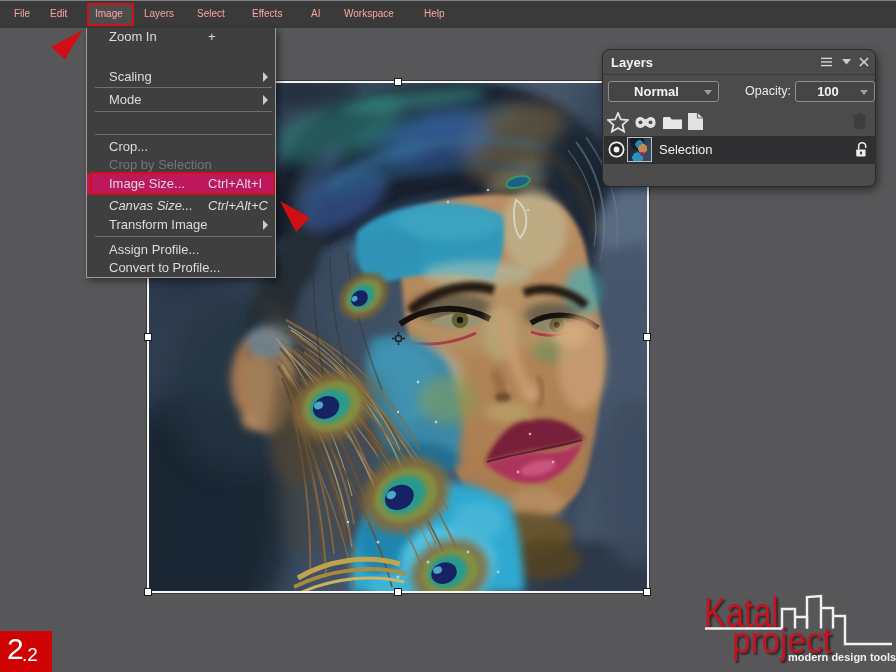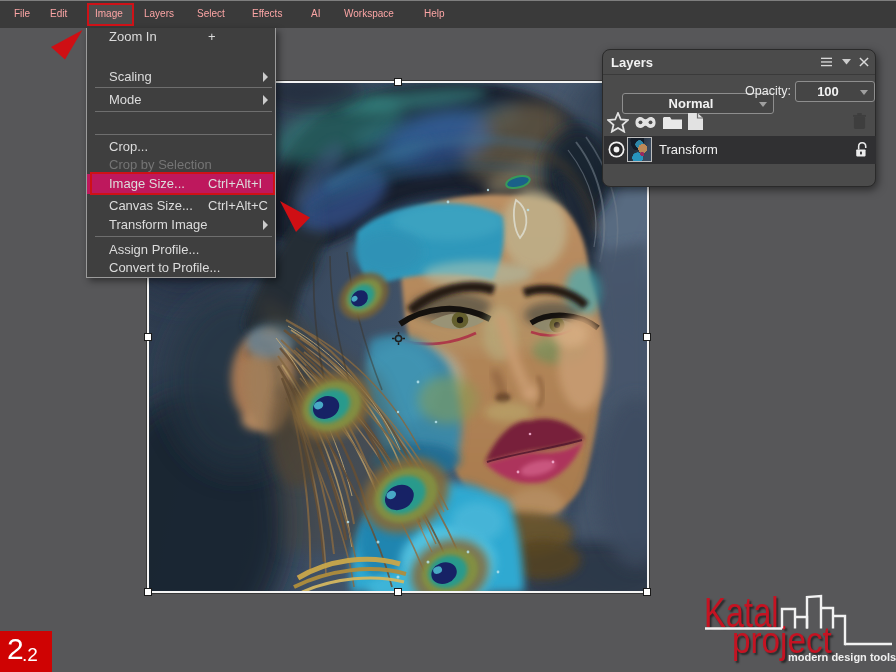--- a/index.html
+++ b/index.html
@@ -330,21 +330,21 @@
   <div class="ddrow" style="top:108.5px;">
       <span class="lab">Crop...</span>
     </div>
   <div class="ddrow" style="top:127px;color:#757575;">
       <span class="lab">Crop by Selection</span>
     </div>
   <div class="ddrow" style="top:145.5px;background:#be185d;">
       <span class="lab">Image Size...</span>
       <span class="sc">Ctrl+Alt+I</span>
     </div>
-  <div class="ddrow" style="top:168px;">
+  <div class="ddrow" style="top:168px;font-style:italic;">
       <span class="lab">Canvas Size...</span>
       <span class="sc">Ctrl+Alt+C</span>
     </div>
   <div class="ddrow" style="top:186.5px;padding-left:40px;">
       <span class="lab">Transform Image</span>
       <span class="arr"></span>
     </div>
   <div class="ddsep" style="top:207.5px;"></div>
   <div class="ddrow" style="top:211.5px;">
       <span class="lab">Assign Profile...</span>
@@ -373,21 +373,21 @@
     <rect y="0" width="14" height="1.7" fill="#d8d8d8"></rect>
       <rect y="4.6" width="14" height="1.7" fill="#d8d8d8"></rect>
       <rect y="9.2" width="14" height="1.7" fill="#d8d8d8"></rect>
   </svg>
   <svg class="abs" style="left:239px;top:9px;" width="9" height="5.5" viewBox="0 0 10 6">
     <path d="M0,0 L10,0 L5,6 Z" fill="#cccccc"></path>
   </svg>
   <svg class="abs" style="left:256px;top:7px;" width="10" height="10" viewBox="0 0 11 11">
     <path d="M1,1 L10,10 M10,1 L1,10" stroke="#d8d8d8" stroke-width="1.6"></path>
   </svg>
-  <div class="combo" style="left:19px;top:30.5px;width:152px;height:21px;line-height:19px;margin-top:12px;">Normal<span class="ca"></span></div>
+  <div class="combo" style="left:5px;top:30.5px;width:111px;height:21px;line-height:19px;">Normal<span class="ca"></span></div>
   <span class="abs" style="left:142px;top:34px;color:#ececec;font-size:12.5px;">Opacity:</span>
   <div class="combo" style="left:192px;top:30.5px;width:80px;height:21px;line-height:19px;">100<span class="ca"></span></div>
 
   <svg class="abs" style="left:4px;top:62px;" width="22" height="21" viewBox="0 0 22 21">
     <path d="M11,1 L13.8,7.5 L20.8,8.1 L15.5,12.7 L17.1,19.6 L11,16 L4.9,19.6 L6.5,12.7 L1.2,8.1 L8.2,7.5 Z" fill="none" stroke="#e2e2e2" stroke-width="1.8"></path>
   </svg>
   <svg class="abs" style="left:32px;top:66px;" width="21" height="13" viewBox="0 0 23 13">
     <path d="M5.7,0.5 C8.5,0.5 10,3 11.5,3 C13,3 14.5,0.5 17.3,0.5 C20.5,0.5 22.5,3 22.5,6.5 C22.5,10 20.5,12.5 17.3,12.5 C14.5,12.5 13,10 11.5,10 C10,10 8.5,12.5 5.7,12.5 C2.5,12.5 0.5,10 0.5,6.5 C0.5,3 2.5,0.5 5.7,0.5 Z" fill="#e2e2e2"></path>
     <circle cx="6" cy="6.3" r="2.1" fill="#4b4b4b"></circle>
       <circle cx="17" cy="6.3" r="2.1" fill="#4b4b4b"></circle>
@@ -412,21 +412,21 @@
   </svg>
   <div class="abs" style="left:24px;top:87px;width:25px;height:25px;border:1px solid #bdbdbd;box-sizing:border-box;overflow:hidden;">
     <div style="width:23px;height:23px;background:
       radial-gradient(circle at 62% 70%, #992a60 0 9%, transparent 10%),
       radial-gradient(circle at 64% 46%, #bd8a58 14% 23%, transparent 24%),
       radial-gradient(circle at 50% 28%, #2f87a8 0 20%, transparent 21%),
       radial-gradient(ellipse at 40% 10%, #131c28 0 34%, transparent 35%),
       radial-gradient(circle at 42% 86%, #2794be 0 22%, transparent 23%),
       linear-gradient(115deg, #232e3b 35%, #3a4a5e 75%);"></div>
   </div>
-  <span class="abs" style="left:56px;top:92px;color:#f0f0f0;font-size:13px;">Transform</span>
+  <span class="abs" style="left:56px;top:92px;color:#f0f0f0;font-size:13px;">Selection</span>
   <svg class="abs" style="left:252px;top:90px;" width="13" height="19" viewBox="0 0 16 20">
     <rect x="1.5" y="10" width="11.5" height="8.5" rx="1" fill="#ececec"></rect>
     <path d="M4.5,10 L4.5,6.3 C4.5,3.4 6.3,1.7 8.8,1.7 C11.3,1.7 13.2,3.4 13.2,6.3 L13.2,8.1" fill="none" stroke="#ececec" stroke-width="1.9"></path>
     <rect x="6.2" y="12.6" width="2.3" height="3.4" fill="#313133"></rect>
   </svg>
 </div>
 
 <div id="ver">
   <span style="position:absolute;left:7px;top:1px;font-size:30px;">2</span>
     <span style="position:absolute;left:22px;top:13px;font-size:19px;">.2</span>

